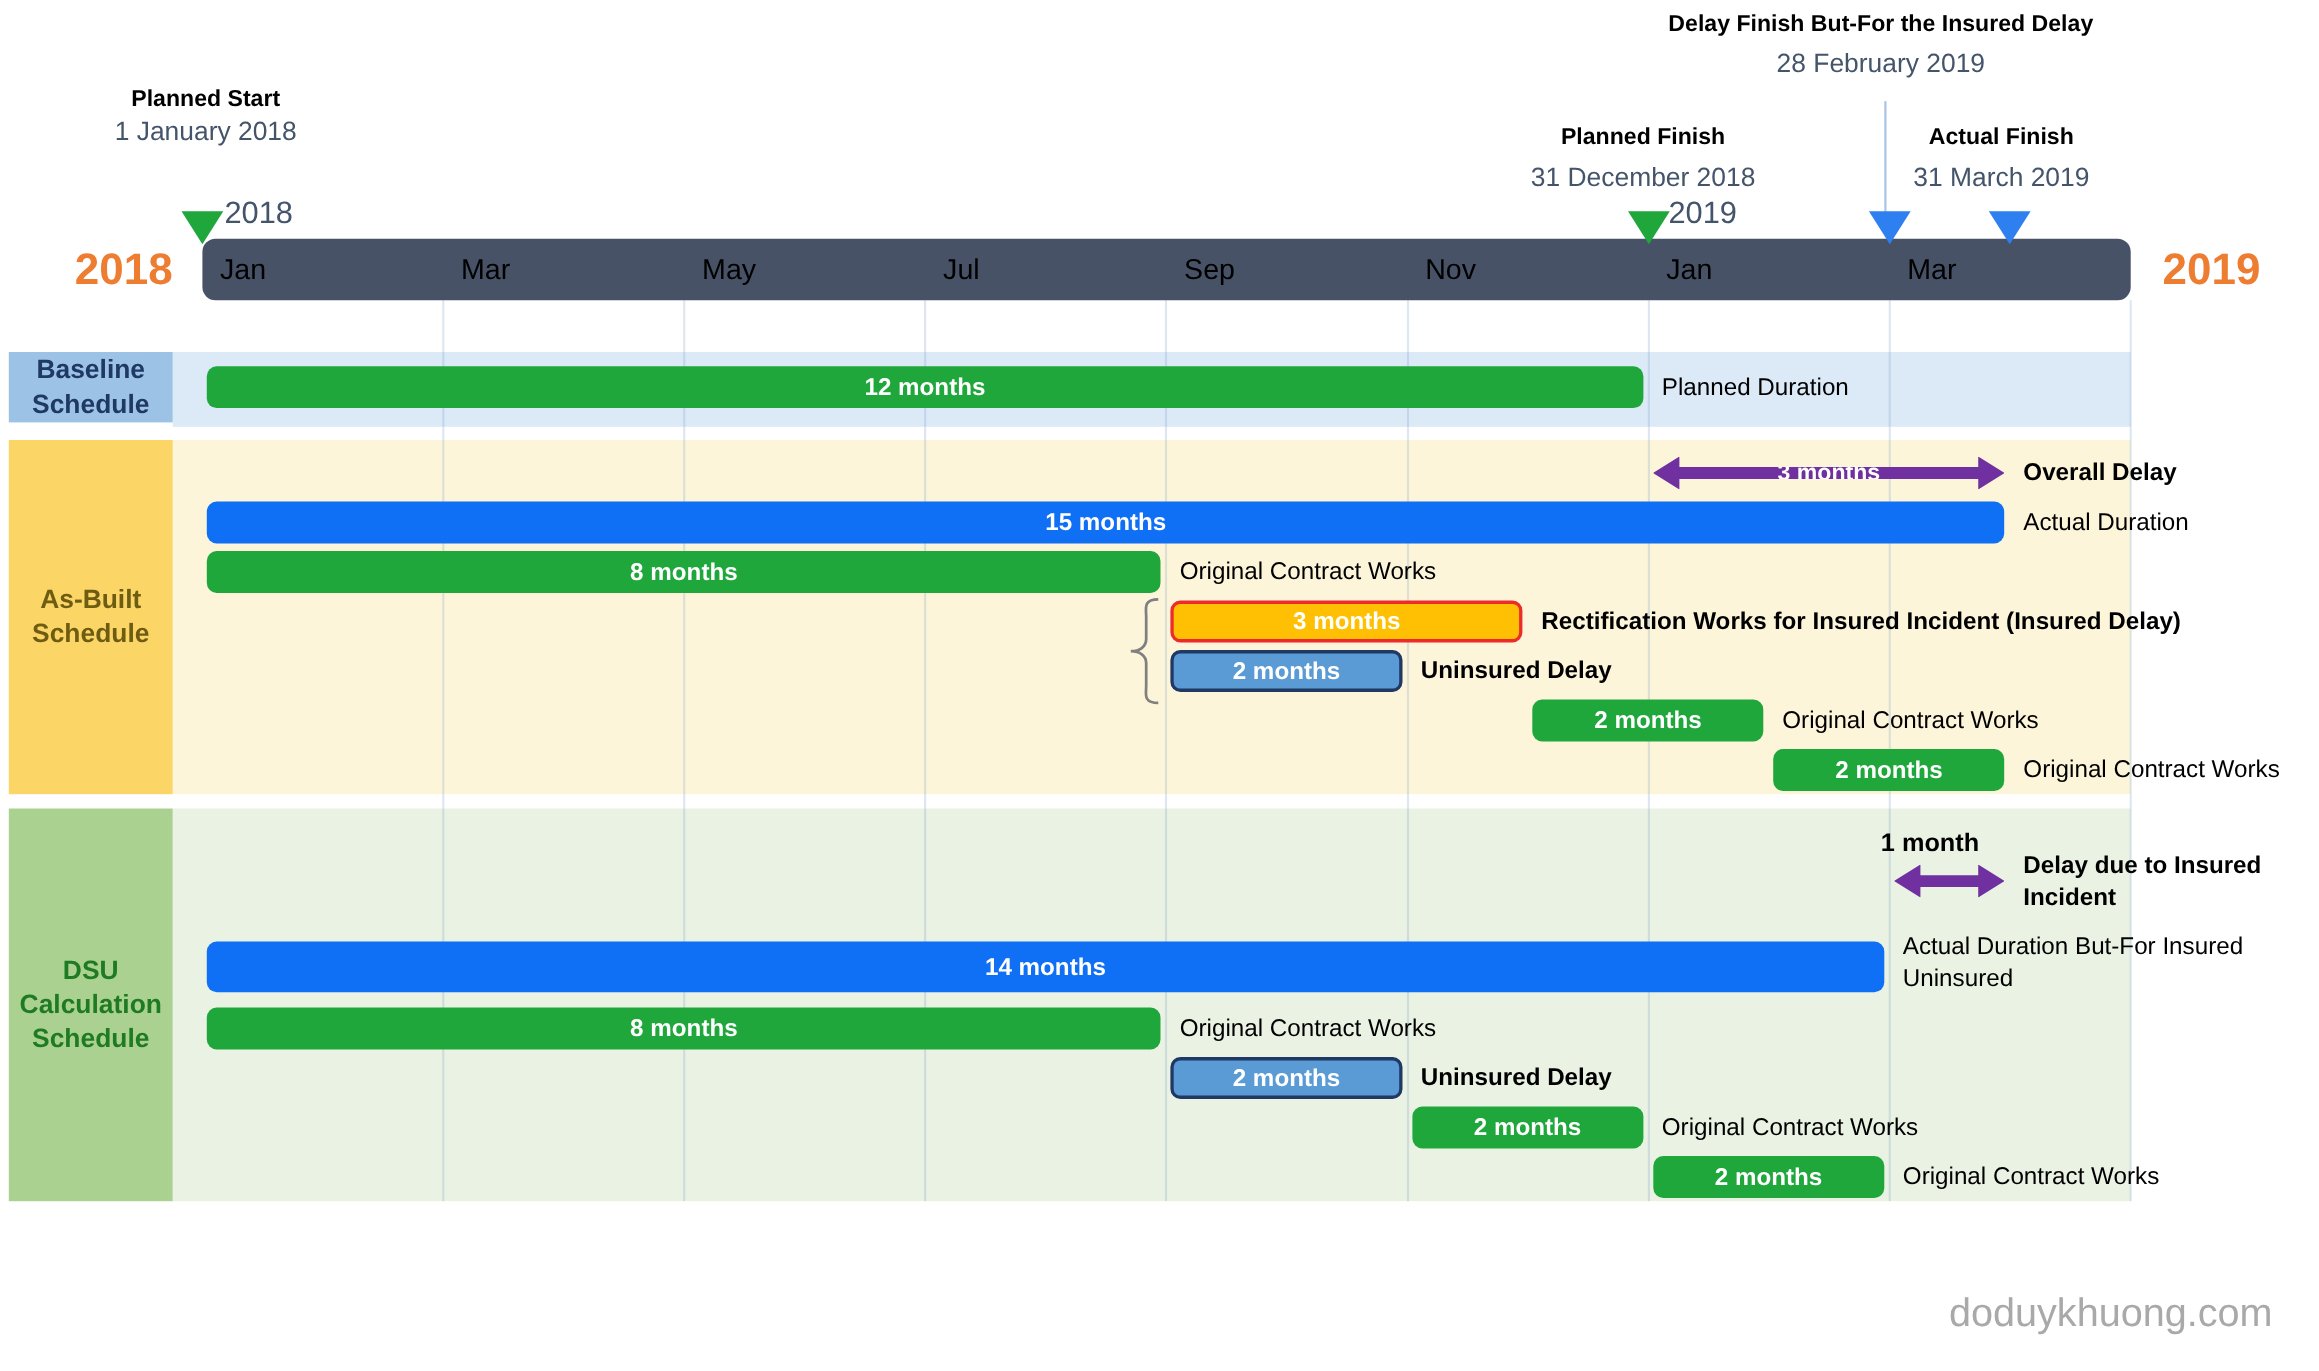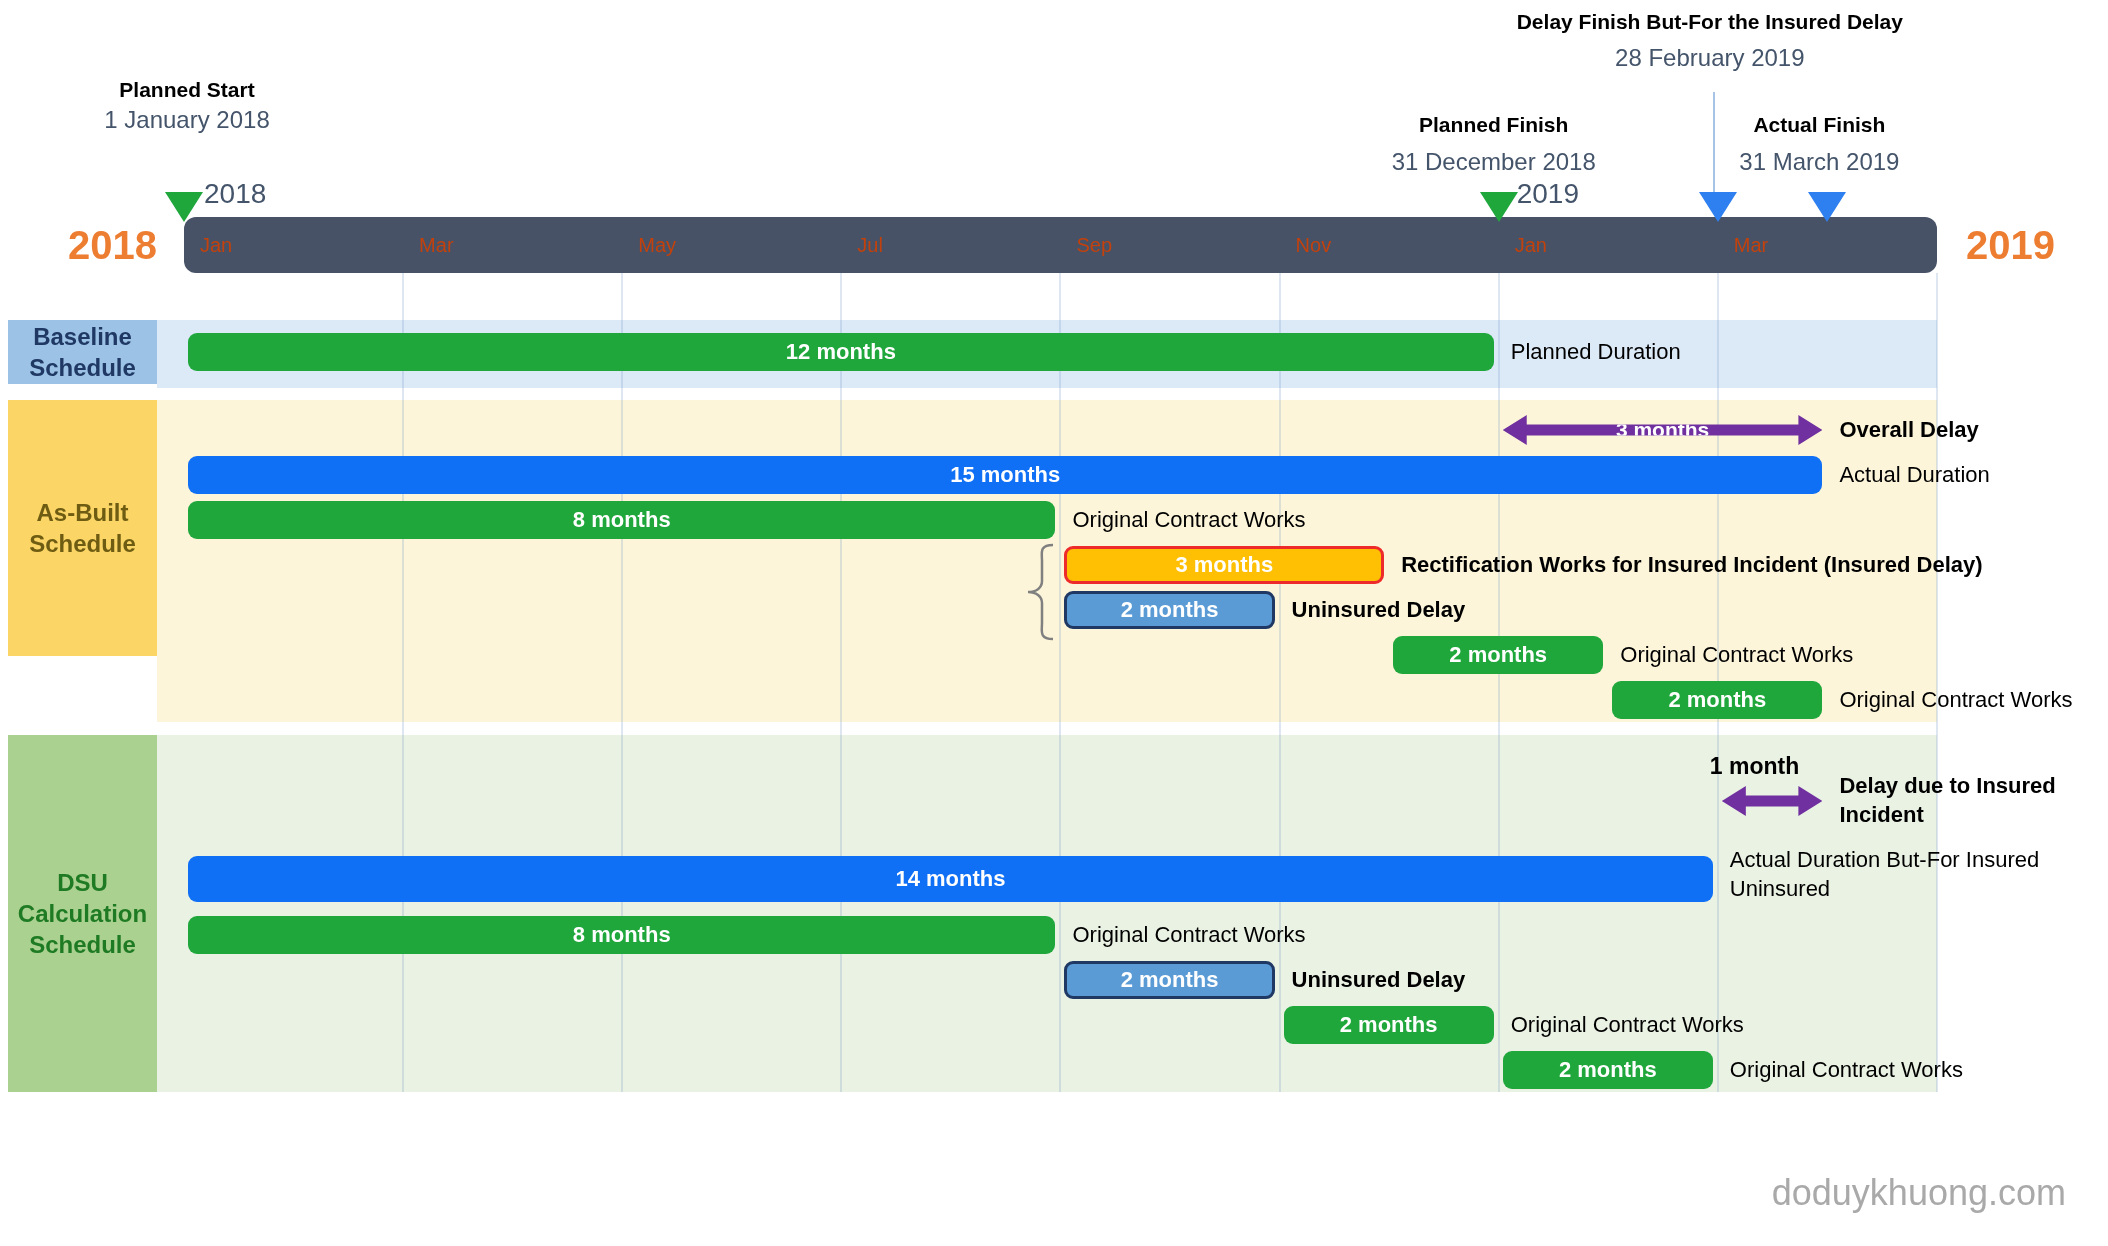--- a/index.html
+++ b/index.html
@@ -5,21 +5,21 @@
 <style>
   html,body{margin:0;padding:0;background:#fff;}
   #stage{position:relative;width:2108px;height:1246px;background:#fff;overflow:hidden;
          font-family:"Liberation Sans",sans-serif;}
   .abs{position:absolute;}
   .band{position:absolute;left:157px;width:1780px;}
   .labelbox{position:absolute;left:8px;width:149px;display:flex;align-items:center;justify-content:center;
             text-align:center;font-weight:bold;font-size:24px;line-height:1.3;white-space:pre-line;}
   .gridline{position:absolute;width:2px;top:273px;height:819px;background:rgba(125,160,200,0.25);}
   .axis{position:absolute;border-radius:12px;}
-  .tick{position:absolute;color:#c2410c;font-size:20px;line-height:56px;}
+  .tick{position:absolute;color:#000000;font-size:26px;line-height:56px;}
   .yearbig{position:absolute;color:#ed7d31;font-weight:bold;font-size:40px;line-height:44px;}
   .yearsmall{position:absolute;color:#44546a;font-size:28px;}
   .ms-title{position:absolute;width:620px;text-align:center;font-weight:bold;font-size:21px;color:#000;}
   .ms-date{position:absolute;width:620px;text-align:center;font-size:24px;color:#44546a;}
   .tri{position:absolute;width:0;height:0;}
   .leader{position:absolute;width:2px;background:#a8c4e4;}
   .bar{position:absolute;display:flex;align-items:center;justify-content:center;border-radius:9px;
        color:#fff;font-weight:bold;font-size:22px;box-sizing:border-box;}
   .arrow{position:absolute;display:flex;align-items:center;justify-content:center;
          color:#fff;font-weight:bold;font-size:21px;
@@ -33,21 +33,21 @@
 </style>
 </head>
 <body>
 
 <div id="stage">
   <div id="chart-root" class="abs" style="left:0;top:0;width:2108px;height:1246px;">
       <div class="band" style="top: 320px; height: 68px; background: rgb(220, 233, 247);"></div>
       <div class="labelbox" style="top: 320px; height: 64px; background: rgb(156, 195, 230); color: rgb(31, 56, 100);">Baseline
 Schedule</div>
       <div class="band" style="top: 400px; height: 322px; background: rgb(253, 245, 217);"></div>
-      <div class="labelbox" style="top: 400px; height: 256px; background: rgb(251, 214, 102); color: rgb(110, 92, 18);">As-Built
+      <div class="labelbox" style="top: 400px; height: 322px; background: rgb(251, 214, 102); color: rgb(110, 92, 18);">As-Built
 Schedule</div>
       <div class="band" style="top: 735px; height: 357px; background: rgb(234, 242, 227);"></div>
       <div class="labelbox" style="top: 735px; height: 357px; background: rgb(171, 209, 144); color: rgb(30, 123, 36);">DSU
 Calculation
 Schedule</div>
       <div class="gridline" style="left: 402.12px;"></div>
       <div class="gridline" style="left: 621.24px;"></div>
       <div class="gridline" style="left: 840.36px;"></div>
       <div class="gridline" style="left: 1059.48px;"></div>
       <div class="gridline" style="left: 1278.6px;"></div>

